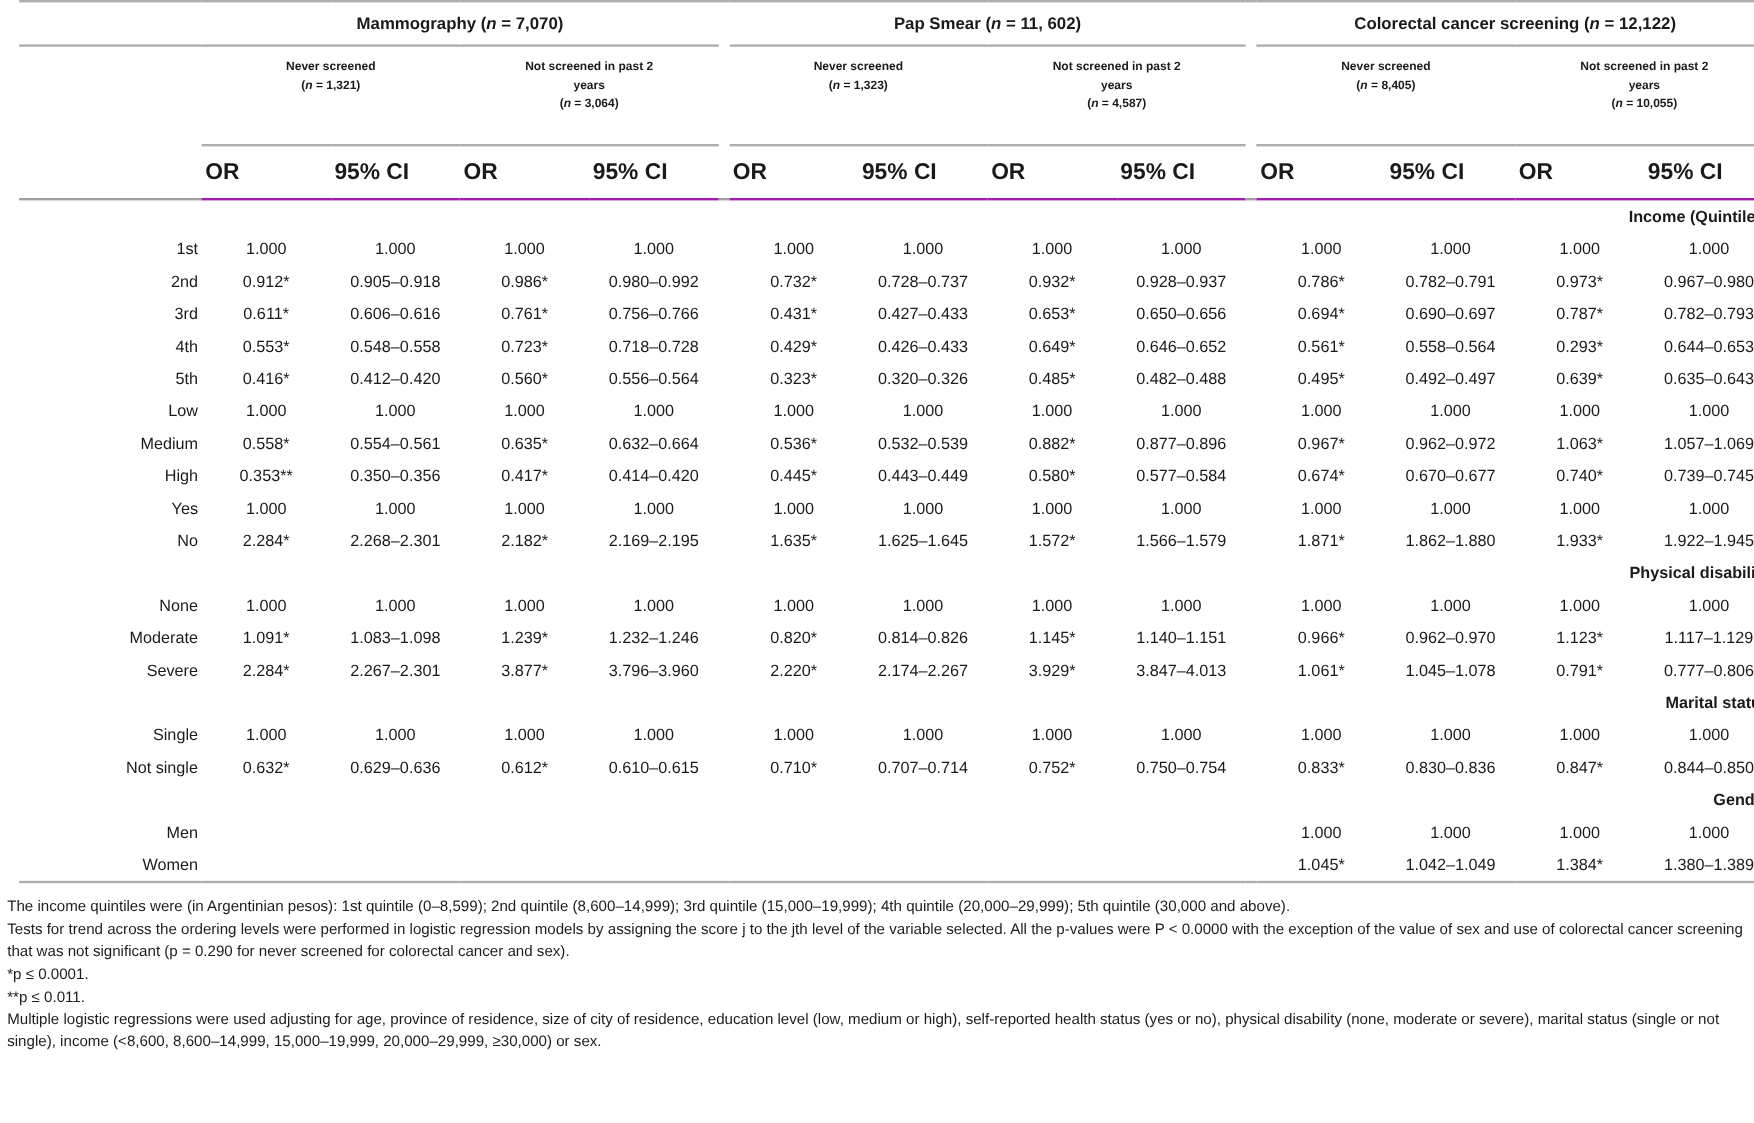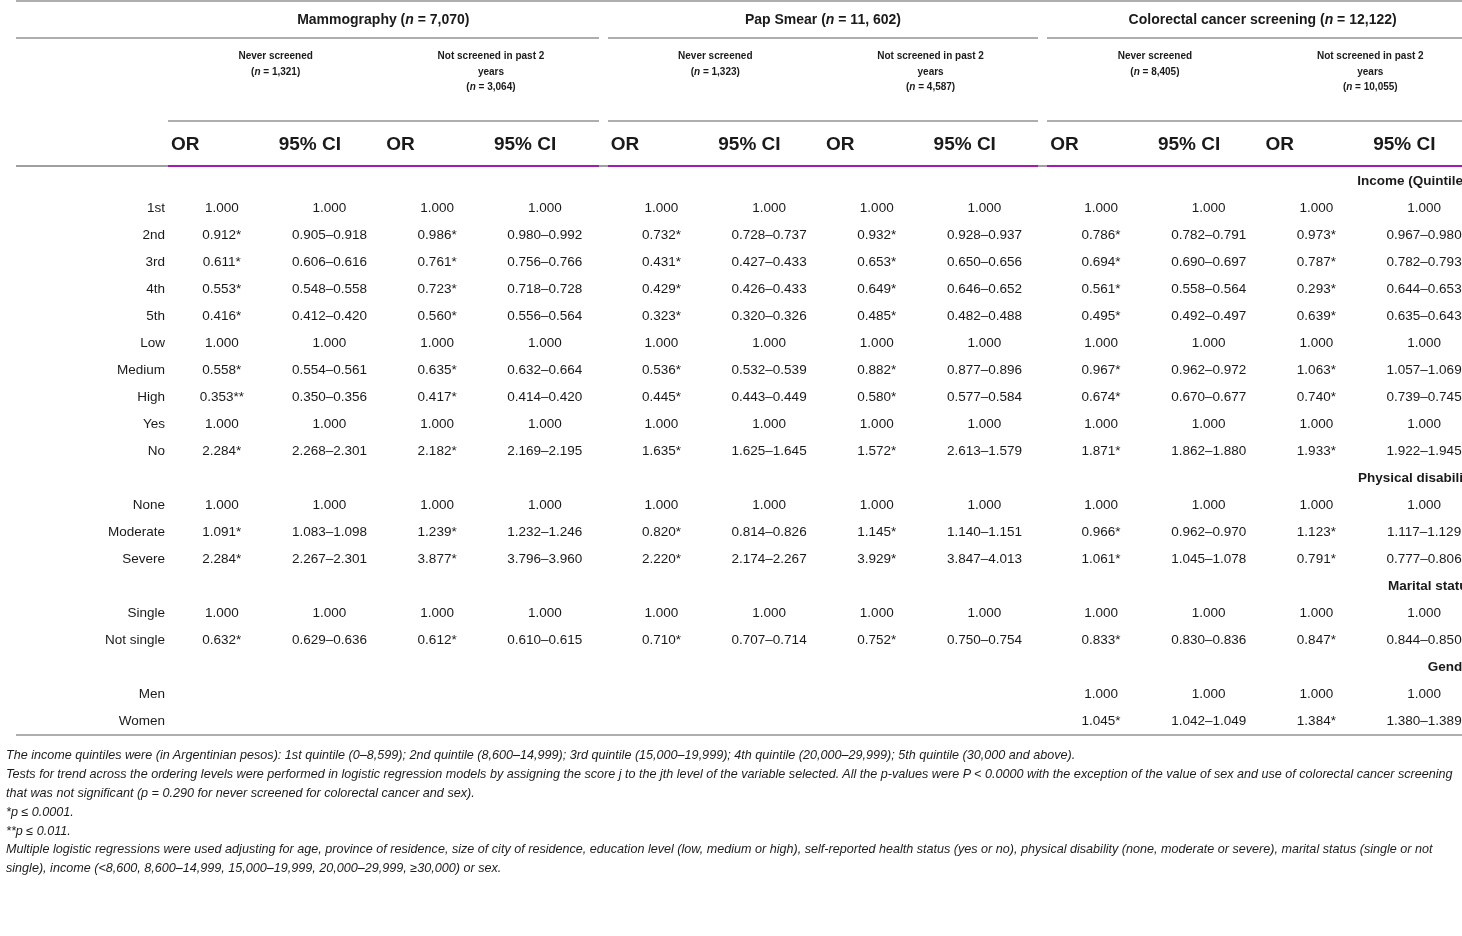--- a/index.html
+++ b/index.html
@@ -38,21 +38,21 @@
   .bb { border-bottom:2px solid #9f9f9f; }
   td.section-header {
     font-weight:bold; text-align:right; padding-left:6px;
     height:27px; font-size:13.5px;
   }
   td.row-label { text-align:right; padding-left:6px; height:27px; }
   td.val { text-align:center; height:27px; }
   td.spacer { padding:0; }
   .footnotes {
     padding:10px 6px 0 6px;
-    font-style:italic; font-size:12.6px; line-height:1.5; color:#1c1c1c;
+    font-size:12.6px; line-height:1.5; color:#1c1c1c;
   }
   .footnotes p { margin:0; }
   i { font-style:italic; }
 </style>
 </head>
 <body>
 
 <table class="tbl">
   <colgroup>
     <col class="stub-col">
@@ -269,21 +269,21 @@
       <tr>
         <td class="row-label">No</td>
         <td class="val">2.284*</td>
         <td class="val">2.268–2.301</td>
         <td class="val">2.182*</td>
         <td class="val">2.169–2.195</td>
         <td class="spacer"></td>
         <td class="val">1.635*</td>
         <td class="val">1.625–1.645</td>
         <td class="val">1.572*</td>
-        <td class="val">2.613–1.579</td>
+        <td class="val">1.566–1.579</td>
         <td class="spacer"></td>
         <td class="val">1.871*</td>
         <td class="val">1.862–1.880</td>
         <td class="val">1.933*</td>
         <td class="val">1.922–1.945</td>
       </tr>
       <tr>
         <td colspan="15" class="section-header">Physical disability</td>
       </tr>
       <tr>

